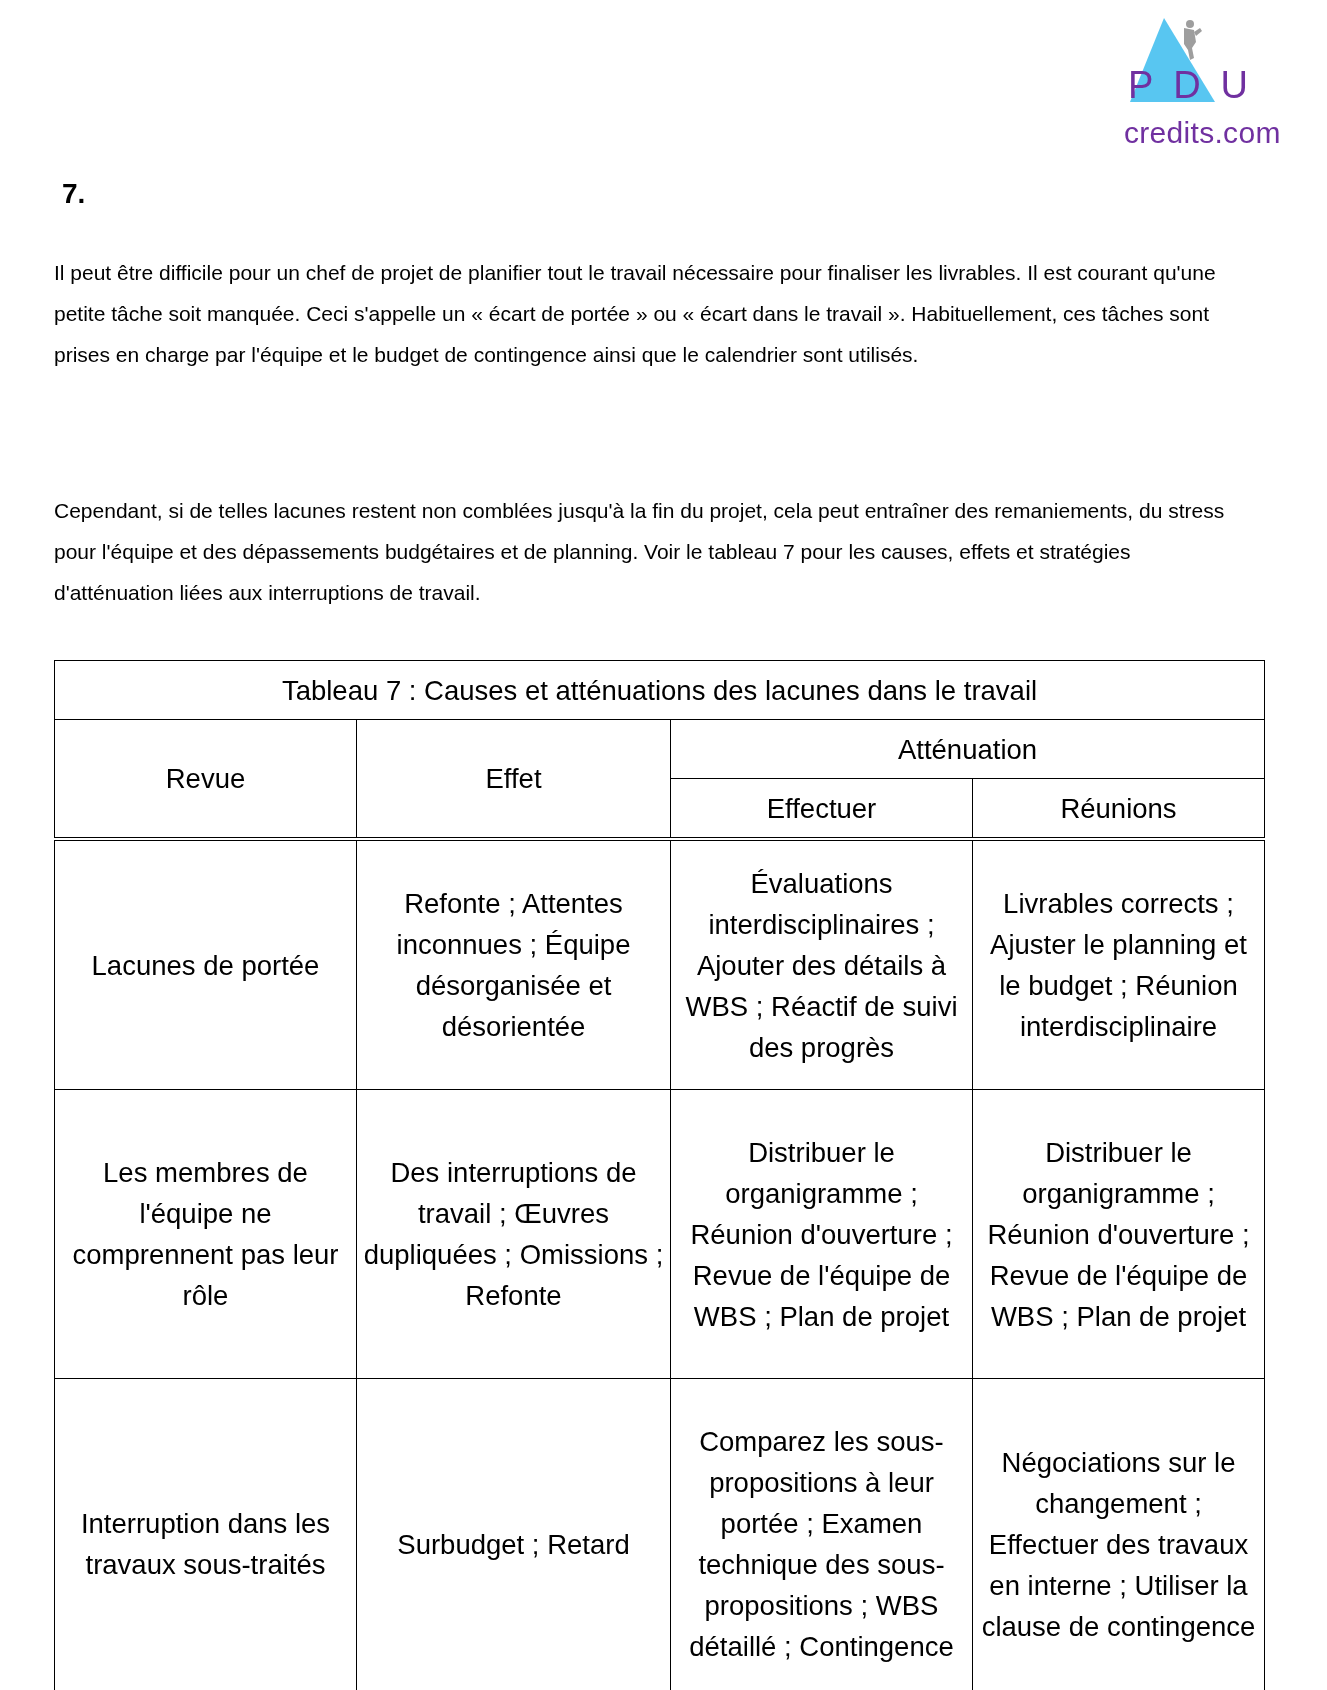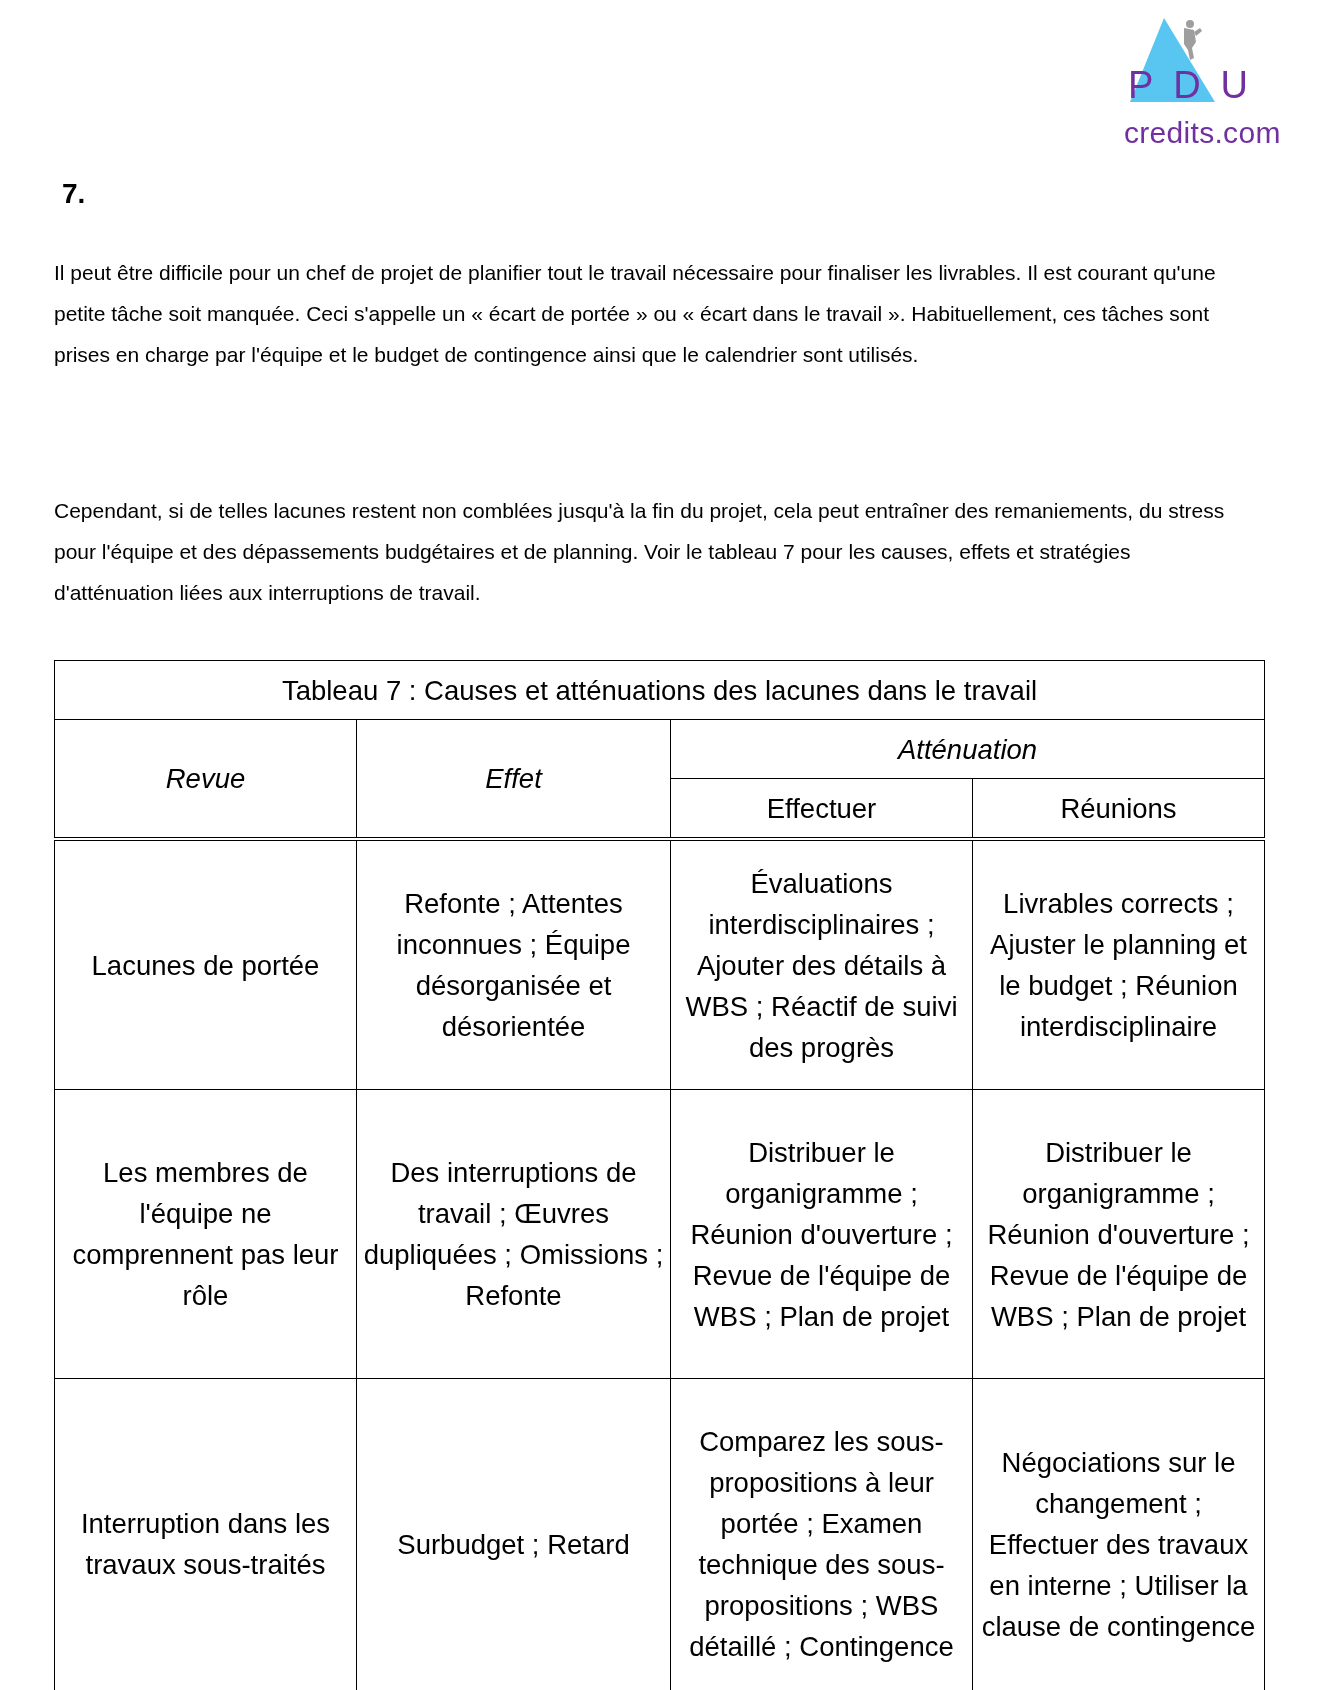--- a/index.html
+++ b/index.html
@@ -15,21 +15,21 @@
   .heading .num { width: 62px; }
   .para { position: absolute; left: 54px; width: 1200px; font-size: 21px; line-height: 41px; margin: 0; }
   #p1 { top: 252px; }
   #p2 { top: 458px; margin-top: 32px; }
   table.t7 {
     position: absolute; left: 54px; top: 660px; width: 1210px;
     border-collapse: collapse; font-size: 27.5px; line-height: 41px; table-layout: fixed;
   }
   .t7 td { border: 1.5px solid #000; text-align: center; vertical-align: middle; padding: 0 6px; }
   .t7 .caption td { height: 58px; text-align: center; }
-  .t7 .h1 td { height: 58px; font-style: italic; }
+  .t7 .h1 td { height: 58px; }
   .t7 .h2 td { height: 58px; border-bottom: 4px double #000; }
   .t7 .r1 td { height: 248px; }
   .t7 .r2 td { height: 288px; }
   .t7 .r3 td { height: 330px; }
 </style>
 </head>
 <body>
 
 <div class="logo">
   <svg width="160" height="100" viewBox="0 0 160 100">

